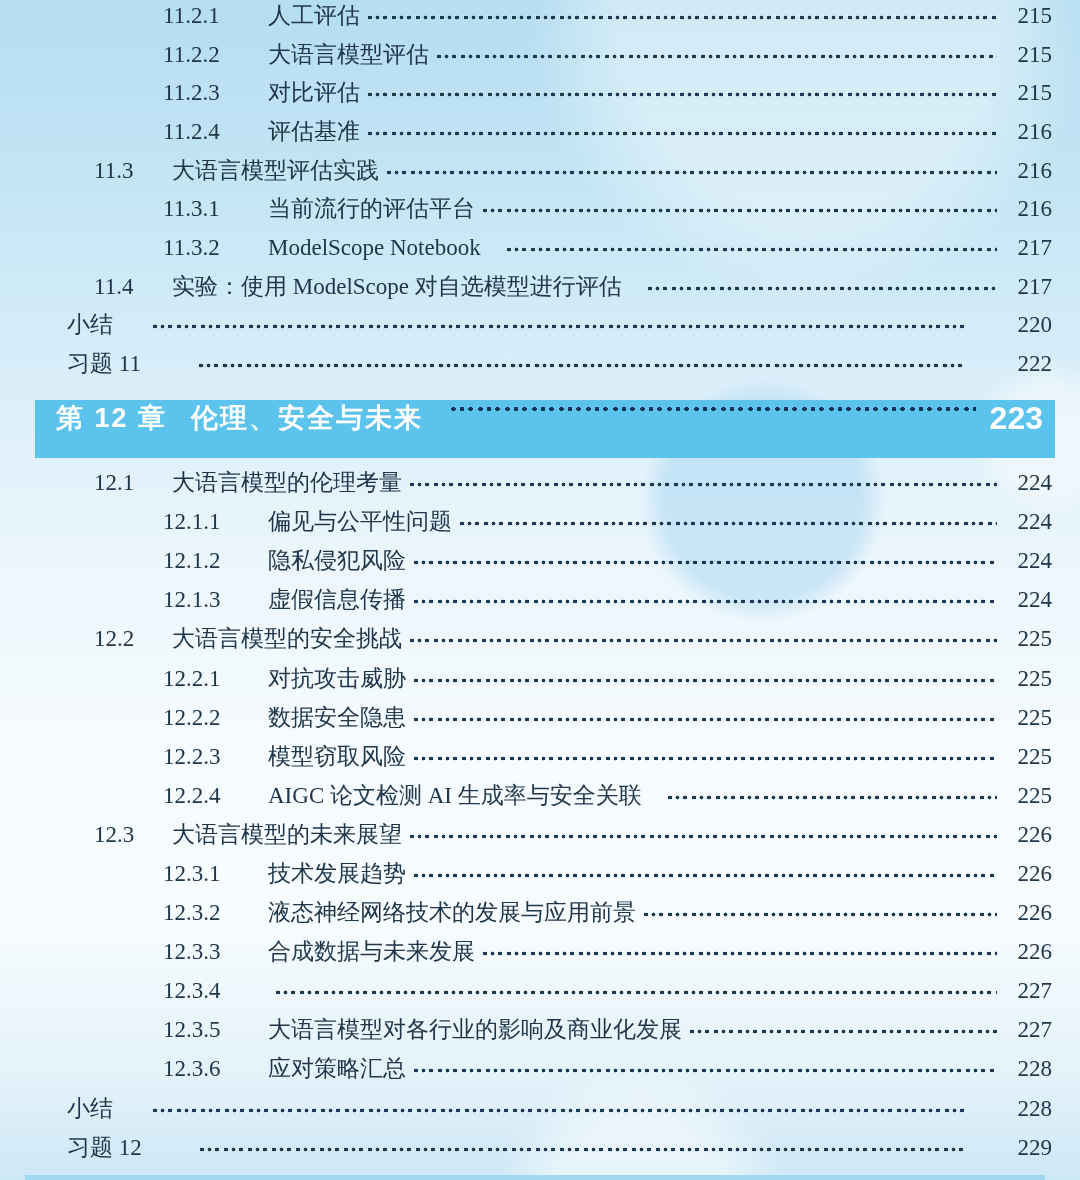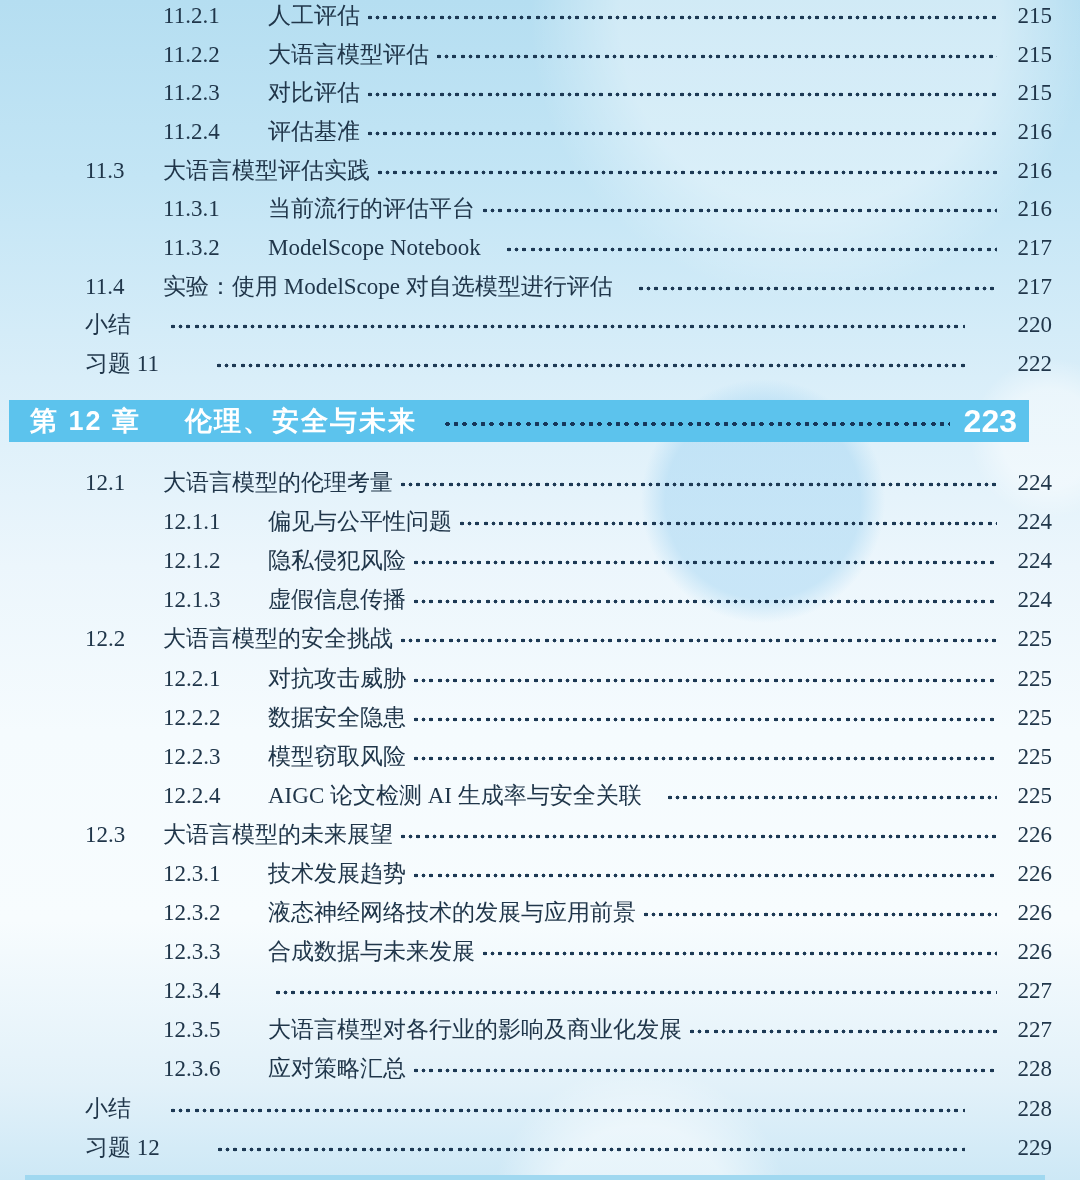--- a/index.html
+++ b/index.html
@@ -28,45 +28,45 @@
   .toc-upper{top:-4px;}
   .toc-lower{top:463px;}
   .row{
     display:flex;align-items:center;
     padding:0 28px 0 0;
     font-size:23px;line-height:1;
     white-space:nowrap;
   }
   .toc-upper .row{height:38.7px;}
   .toc-lower .row{height:39.1px;justify-content:flex-end;}
-  .row.lvl1{padding-left:85px;}
+  .row.lvl1{padding-left:85px;margin-left:9px;}
   .row.lvl2{padding-left:163px;}
-  .row.lvl0{padding-left:85px;gap:32px;}
+  .row.lvl0{padding-left:67px;gap:32px;}
   .row.lvl1 .num{display:inline-block;width:78px;}
   .row.lvl2 .num{display:inline-block;width:105px;}
   .leader{
     flex:1;height:5px;margin:4px 9px 0 6px;
     background-image:
       radial-gradient(circle at 4px  2.5px, var(--dot-color) 1.8px, rgba(0,0,0,0) 2.1px),
       radial-gradient(circle at 11.5px 2.5px, var(--dot-color) 1.8px, rgba(0,0,0,0) 2.1px),
       radial-gradient(circle at 19px 2.5px, var(--dot-color) 1.8px, rgba(0,0,0,0) 2.1px);
     background-size:24px 5px;background-repeat:repeat-x;background-position:left center;
   }
   .row.gap .leader{margin-left:24px;}
   .pg{display:inline-block;width:46px;text-align:right;}
   .chapter-bar{
-    position:absolute;top:400px;left:9px;width:1020px;height:42px;
+    position:absolute;top:400px;left:35px;width:1020px;height:58px;
     background:var(--accent-bar);
-    display:flex;align-items:center;
+    display:flex;
     padding:0 12px 0 21px;box-sizing:border-box;
     font-family:"Liberation Sans","DejaVu Sans",sans-serif;
     color:var(--bar-text);font-weight:bold;white-space:nowrap;
   }
   .ch-num{font-size:27px;letter-spacing:2px;}
-  .ch-title{font-size:27px;margin-left:44px;letter-spacing:2px;}
+  .ch-title{font-size:27px;margin-left:24px;letter-spacing:2px;}
   .bar-leader{
     flex:1;height:6px;margin:6px 14px 0 26px;
     background-image:
       radial-gradient(circle at 4.5px 3px, var(--bar-dot-color) 2.1px, rgba(0,0,0,0) 2.4px),
       radial-gradient(circle at 13px  3px, var(--bar-dot-color) 2.1px, rgba(0,0,0,0) 2.4px),
       radial-gradient(circle at 21.5px 3px, var(--bar-dot-color) 2.1px, rgba(0,0,0,0) 2.4px);
     background-size:27px 6px;background-repeat:repeat-x;background-position:left center;
   }
   .ch-page{font-size:32px;}
   .next-bar{

